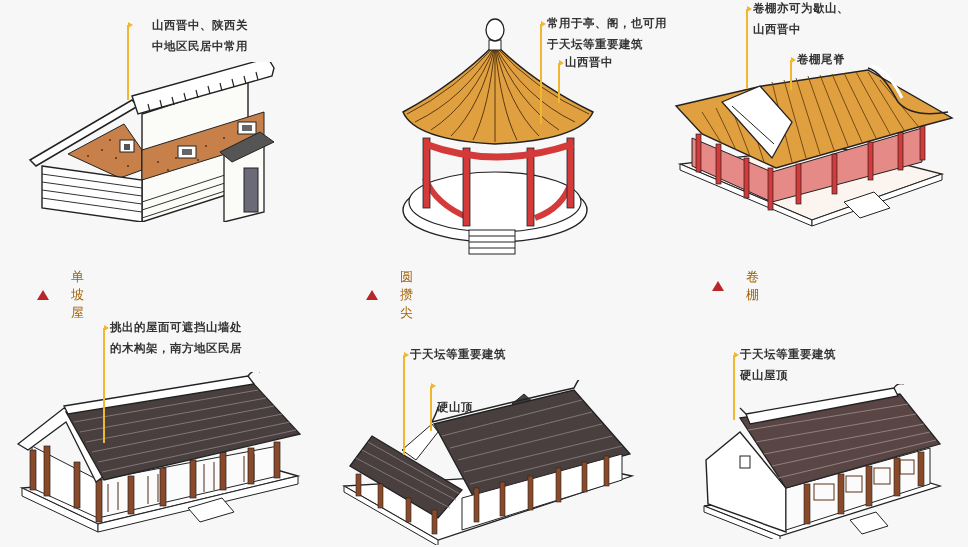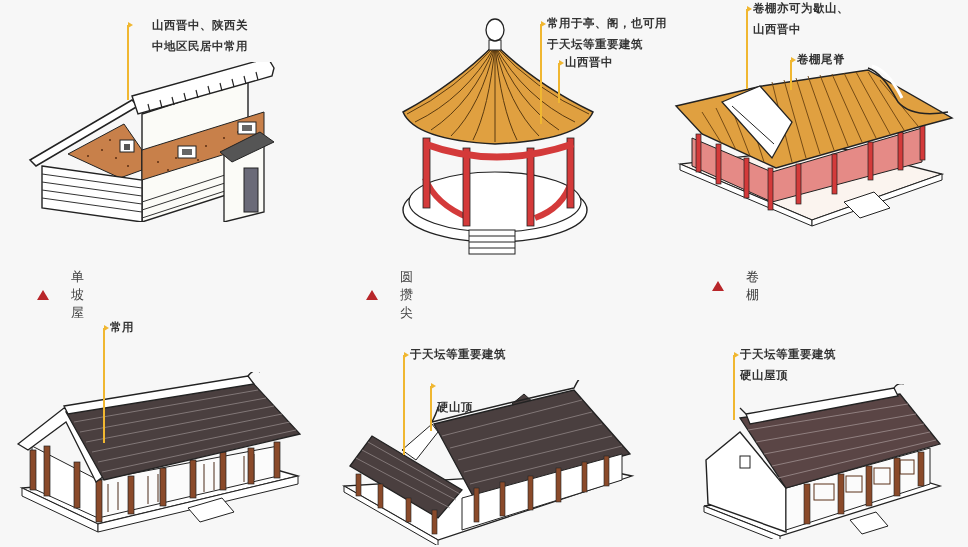--- a/index.html
+++ b/index.html
@@ -31,21 +31,21 @@
     position: absolute;
     width: 0; height: 0;
     border-top: 3px solid transparent;
     border-bottom: 3px solid transparent;
     border-left: 5px solid #f0b731;
   }
   .caption {
     position: absolute;
     font-family: "DejaVu Sans", "Liberation Sans", sans-serif;
     font-size: 13px;
-    color: #404040;
+    color: #a16207;
     display: flex;
     align-items: center;
   }
   .caption .tri {
     width: 0; height: 0;
     border-left: 6px solid transparent;
     border-right: 6px solid transparent;
     border-bottom: 10px solid #b8262a;
     margin-right: 22px;
   }
@@ -307,21 +307,22 @@
         <line x1="94" y1="100" x2="288" y2="58"></line>
     </g>
 
     <polygon points="56,34 240,4 246,12 60,42" fill="#fff" stroke="#222" stroke-width="1.3"></polygon>
     <path d="M240,4 Q246,-4 252,0" fill="none" stroke="#222" stroke-width="1.3"></path>
   </svg>
 
   <div class="leader" style="left:103px;top:328px;height:115px"></div>
   <div class="leader-tick" style="left:104px;top:325px"></div>
   <div class="note" style="left:110px;top:317px">
-    <span class="line">常用</span>
+    <span class="line">挑出的屋面可遮挡山墙处</span>
+    <span class="line">的木构架，南方地区民居</span>
   </div>
 </div>
 
 <div class="panel">
   <svg class="illus" style="left:342px;top:380px" width="295" height="165" viewBox="0 0 295 165">
 
     <polygon points="2,106 96,160 290,96 262,90" fill="#fff" stroke="#222" stroke-width="1.3"></polygon>
     <polygon points="2,106 96,160 96,166 2,112" fill="#fff" stroke="#222"></polygon>
 
     <polygon points="170,24 182,14 204,34 190,40" fill="#4a3f3f" stroke="#222"></polygon>

